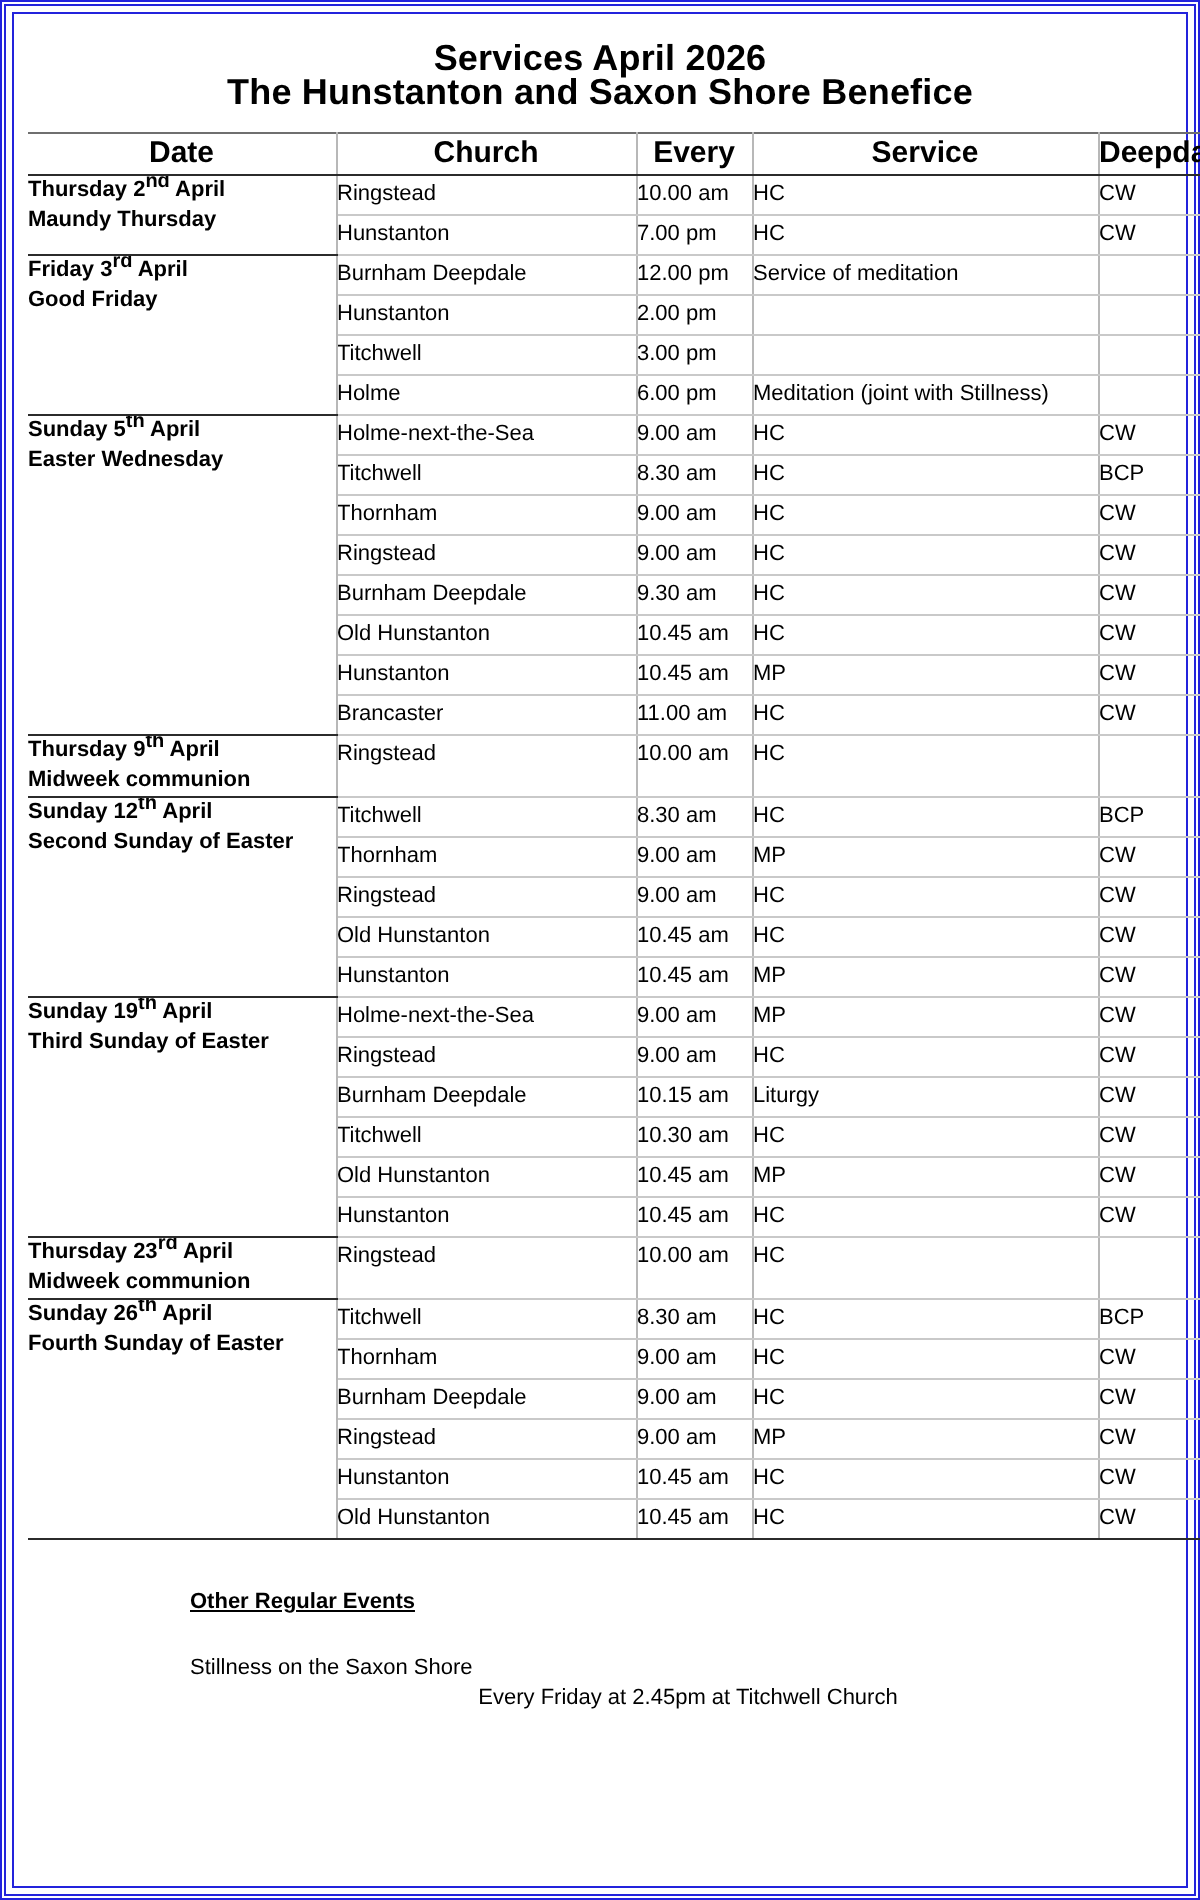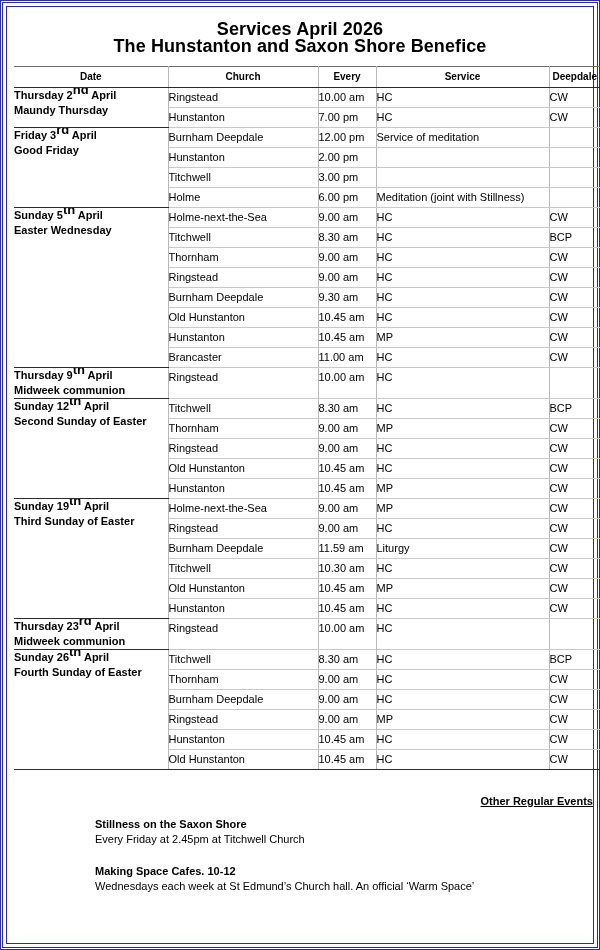--- a/index.html
+++ b/index.html
@@ -69,21 +69,21 @@
 
   
   col.c-date    { width: 154px; }
   col.c-church  { width: 150px; }
   col.c-time    { width: 58px;  }
   col.c-service { width: 173px; }
   col.c-liturgy { width: 51px;  }
 
   
   thead th {
-    font-size: 10px;
+    font-size: 15px;
     font-weight: bold;
     text-align: center;
     height: 20px;
     line-height: 20px;
     border-top: 1px solid #6f6f6f;
     border-bottom: 1px solid #2b2b2b;
     vertical-align: middle;
   }
 
   
@@ -106,50 +106,50 @@
     vertical-align: top;
     padding-top: 2px;
     padding-left: 6px;
     line-height: 15px;
     white-space: normal;
     border-bottom: 1px solid #2b2b2b;
     border-right: 1px solid #6f6f6f;
   }
   td.date-cell .d1, td.date-cell .d2 { display: block; }
   td.date-cell sup {
-    font-size: 13px;
+    font-size: 10px;
     vertical-align: super;
     line-height: 0;
   }
 
   
   tbody tr.last-row > td { border-bottom: 1px solid #2b2b2b; }
 
   .cell-center { text-align: left; }
 
   
   #footer {
     padding-left: 88px;
     padding-top: 24px;
     font-size: 11px;
   }
   #footer .foot-heading {
     font-weight: bold;
     text-decoration: underline;
     line-height: 15px;
-    margin-bottom: 8px;
-    text-align: right;
+    margin-bottom: 18px;
   }
   #footer .event { margin-bottom: 17px; }
   #footer .event-name {
-    font-weight: bold;
+    font-weight: normal;
     line-height: 15px;
   }
   #footer .event-detail {
     line-height: 15px;
+    text-align: center;
   }
 </style>
 </head>
 <body>
 
 <div id="page-frame">
   <div id="page-inner">
 
     <div id="title-block">
       <div class="title-line">Services April 2026</div>
@@ -325,21 +325,21 @@
             <td class="cell-center">CW</td>
           </tr>
           <tr>
             <td class="cell-center">Ringstead</td>
             <td class="cell-center">9.00 am</td>
             <td class="cell-center">HC</td>
             <td class="cell-center">CW</td>
           </tr>
           <tr>
             <td class="cell-center">Burnham Deepdale</td>
-            <td class="cell-center">11.59 am</td>
+            <td class="cell-center">10.15 am</td>
             <td class="cell-center">Liturgy</td>
             <td class="cell-center">CW</td>
           </tr>
           <tr>
             <td class="cell-center">Titchwell</td>
             <td class="cell-center">10.30 am</td>
             <td class="cell-center">HC</td>
             <td class="cell-center">CW</td>
           </tr>
           <tr>
@@ -407,21 +407,17 @@
         </tbody>
     </table>
 
     <div id="footer">
       <div class="foot-heading">Other Regular Events</div>
       <div id="footer-events">
           <div class="event">
             <div class="event-name">Stillness on the Saxon Shore</div>
             <div class="event-detail">Every Friday at 2.45pm at Titchwell Church</div>
           </div>
-          <div class="event">
-            <div class="event-name">Making Space Cafes. 10-12</div>
-            <div class="event-detail">Wednesdays each week at St Edmund’s Church hall. An official ‘Warm Space’</div>
-          </div>
         </div>
     </div>
 
   </div>
 </div>
 
 </body></html>

